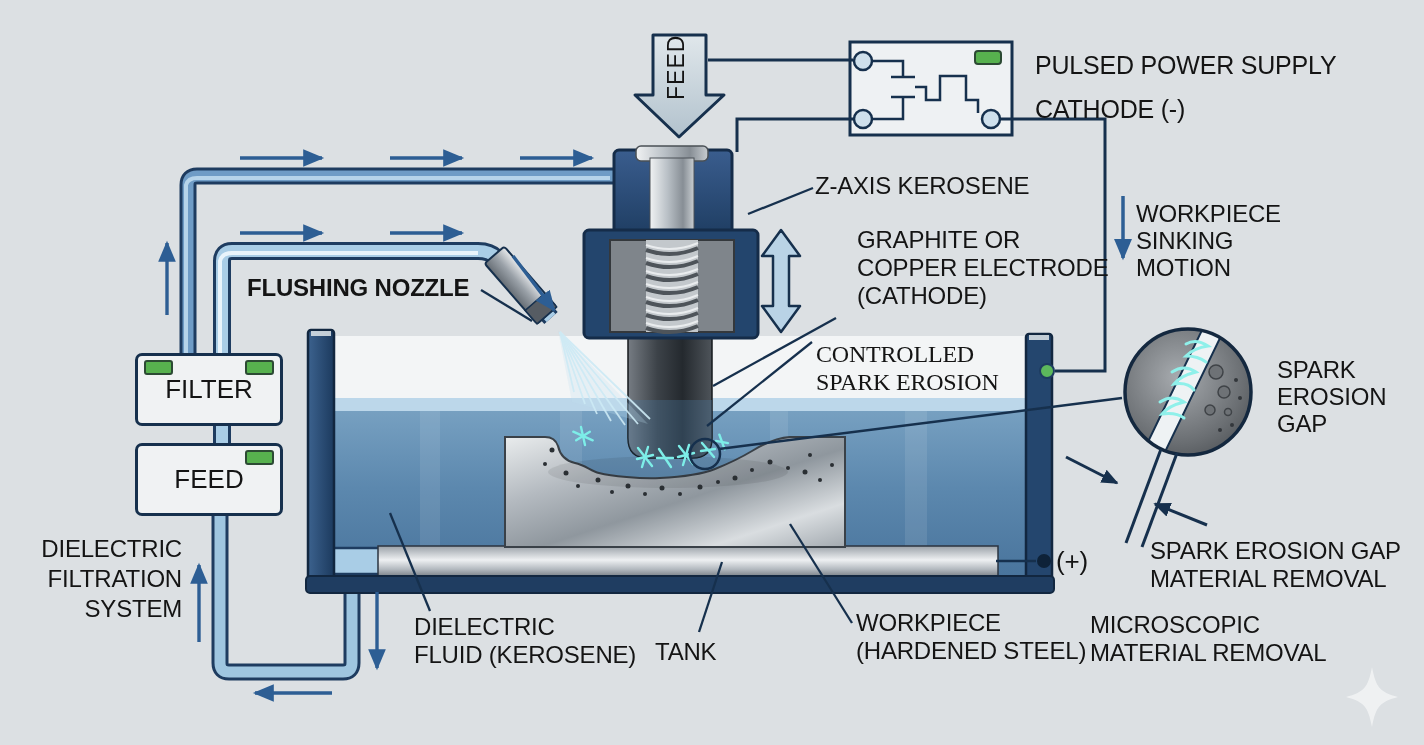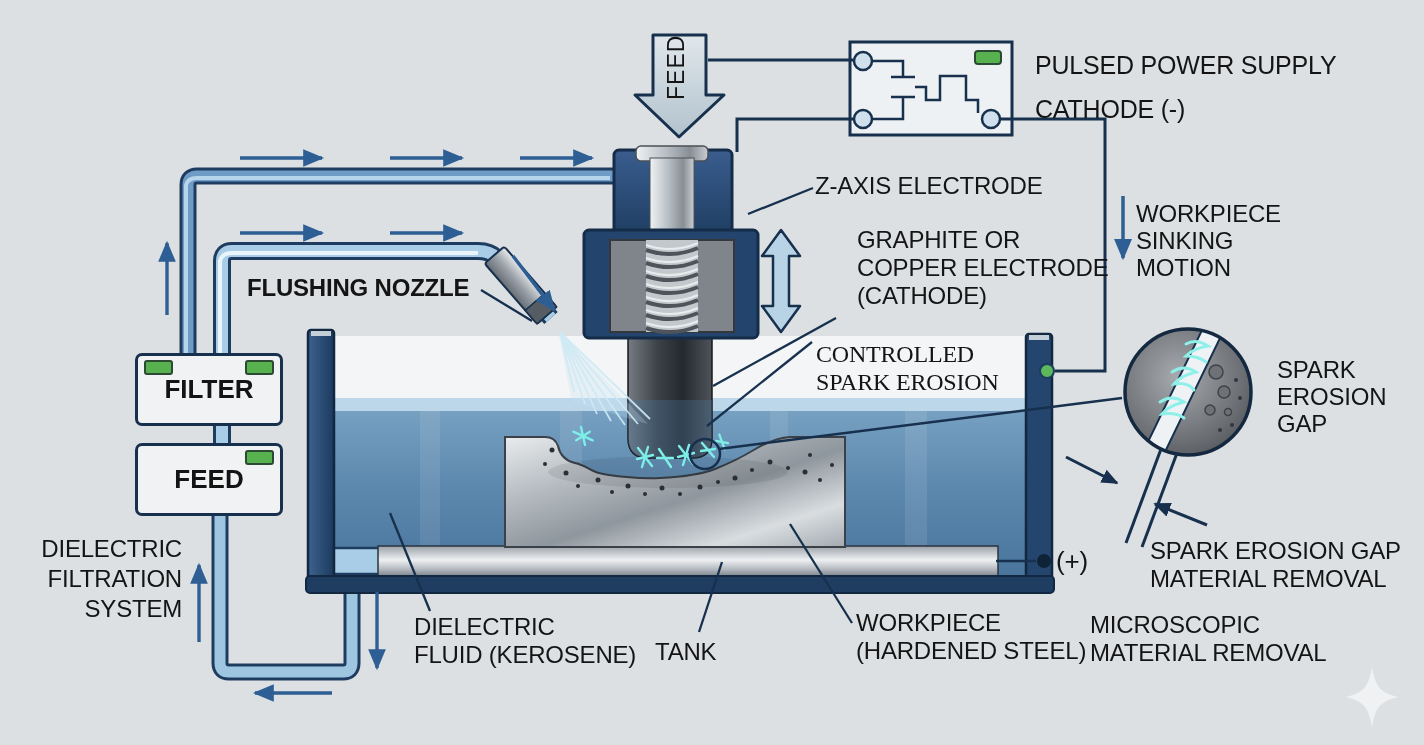--- a/index.html
+++ b/index.html
@@ -4,21 +4,21 @@
 <style>
   html,body{margin:0;padding:0;background:#c9cdd1;}
   .stage{position:relative;width:1424px;height:745px;background:#dce0e3;overflow:hidden;
          font-family:"Liberation Sans",sans-serif;}
   svg{position:absolute;left:0;top:0;}
   .lbl{position:absolute;color:#141414;font-size:24px;line-height:28px;
        white-space:pre-line;letter-spacing:-0.2px;z-index:5;}
   .lbl-feed{transform:rotate(-90deg);transform-origin:top left;font-size:23px;letter-spacing:1px;}
   .box{position:absolute;background:#f0f2f3;border:3px solid #16304d;border-radius:7px;
        display:flex;align-items:center;justify-content:center;z-index:4;}
-  .box .bx-label{font-size:26px;color:#141414;letter-spacing:0;font-weight:bold;}
+  .box .bx-label{font-size:26px;color:#141414;letter-spacing:0;}
   .led{position:absolute;width:25px;height:11px;background:#57b14e;border:2px solid #2c4a33;
        border-radius:3px;top:4px;}
 </style>
 </head>
 <body>
 
 <div class="stage">
 
 <svg width="1424" height="745" viewBox="0 0 1424 745">
   <defs>
@@ -330,21 +330,21 @@
   <span class="bx-label">FILTER</span>
 </div>
 <div class="box" style="left:135px;top:443px;width:142px;height:67px;">
   <span class="led" style="right:6px;"></span>
   <span class="bx-label">FEED</span>
 </div>
 
 <div class="lbl lbl-feed" style="left:662px;top:100px;">FEED</div>
 <div class="lbl" style="left:1035px;top:43px;font-size:25px;line-height:44px;">PULSED POWER SUPPLY
 CATHODE (-)</div>
-<div class="lbl" style="left:815px;top:172px;">Z-AXIS ELECTRODE</div>
+<div class="lbl" style="left:815px;top:172px;">Z-AXIS KEROSENE</div>
 <div class="lbl" style="left:817px;top:226px;margin-left:40px;">GRAPHITE OR
 COPPER ELECTRODE
 (CATHODE)</div>
 <div class="lbl" style="left:1136px;top:200px;line-height:27px;">WORKPIECE
 SINKING
 MOTION</div>
 <div class="lbl" style="left:816px;top:340px;font-family:Liberation Serif, serif;">CONTROLLED
 SPARK EROSION</div>
 <div class="lbl" style="left:1277px;top:356px;line-height:27px;">SPARK
 EROSION

